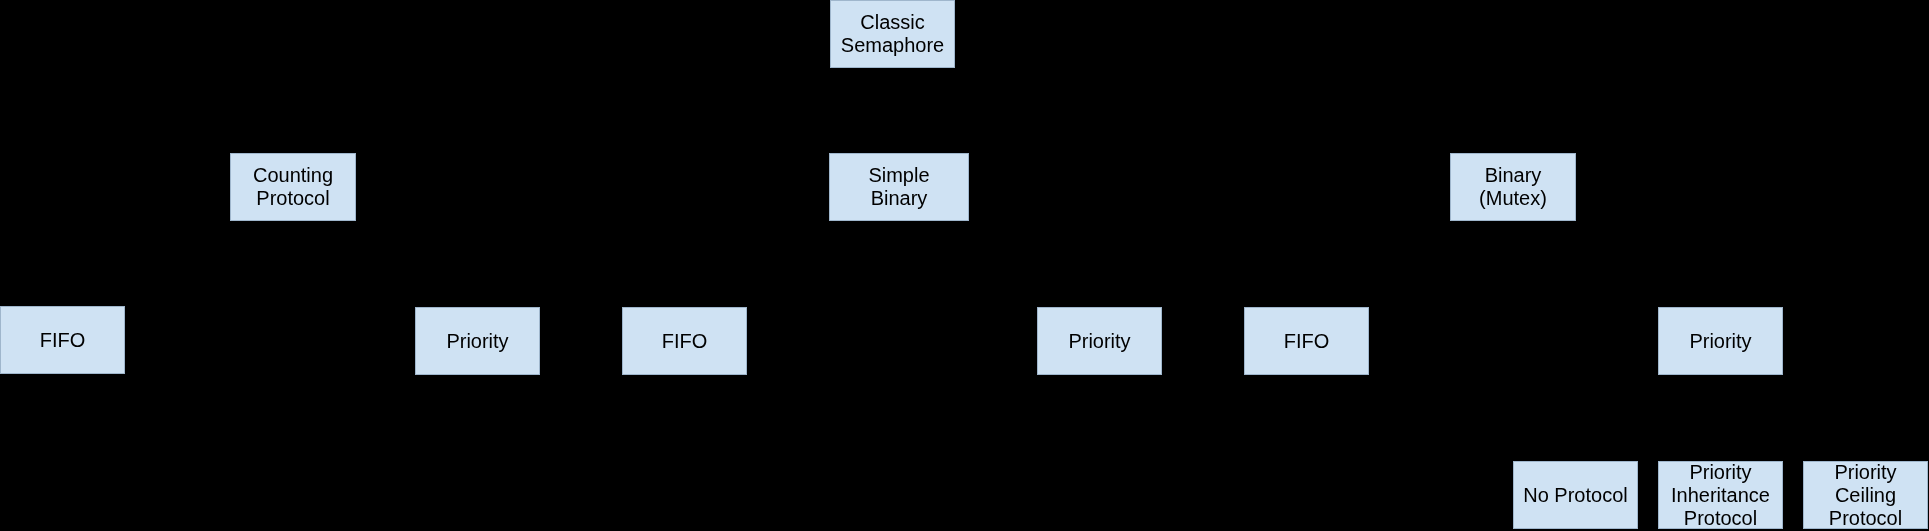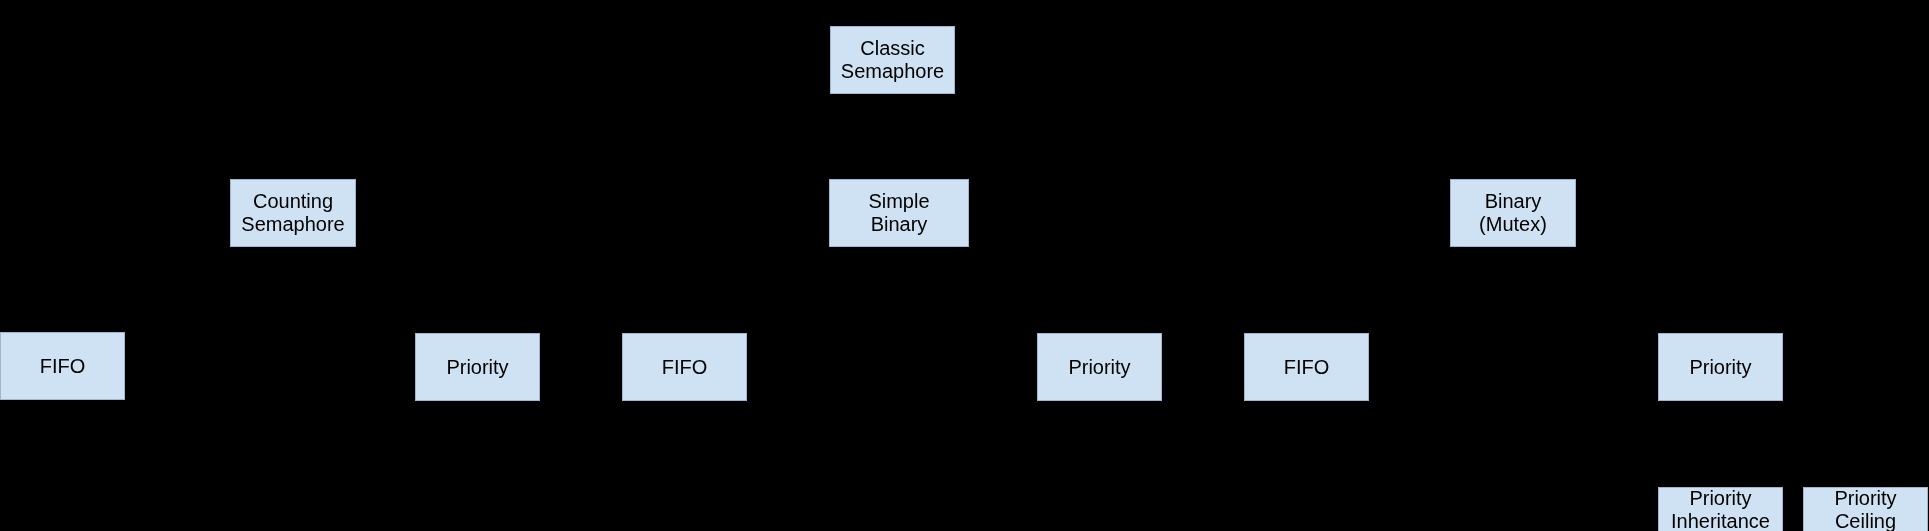--- a/index.html
+++ b/index.html
@@ -30,45 +30,45 @@
     background: var(--node-fill);
     border: 1px solid var(--node-border);
     color: var(--node-text);
     font-size: 20px;
     line-height: 23px;
     display: flex;
     align-items: center;
     justify-content: center;
     text-align: center;
     white-space: pre-line;
-    margin-top: 26px;
   }
 </style>
 </head>
 <body>
 
 <div class="diagram-canvas">
 
   <div class="node" style="left:830px; top:0px; width:125px; height:68px">Classic
 Semaphore</div>
 
   <div class="node" style="left:230px; top:153px; width:126px; height:68px">Counting
-Semaphore</div>
+Protocol</div>
   <div class="node" style="left:829px; top:153px; width:140px; height:68px">Simple
 Binary</div>
   <div class="node" style="left:1450px; top:153px; width:126px; height:68px">Binary
 (Mutex)</div>
 
   <div class="node" style="left:0px; top:306px; width:125px; height:68px">FIFO</div>
   <div class="node" style="left:415px; top:307px; width:125px; height:68px">Priority</div>
   <div class="node" style="left:622px; top:307px; width:125px; height:68px">FIFO</div>
   <div class="node" style="left:1037px; top:307px; width:125px; height:68px">Priority</div>
   <div class="node" style="left:1244px; top:307px; width:125px; height:68px">FIFO</div>
   <div class="node" style="left:1658px; top:307px; width:125px; height:68px">Priority</div>
 
+  <div class="node" style="left:1513px; top:461px; width:125px; height:68px">No Protocol</div>
   <div class="node" style="left:1658px; top:461px; width:125px; height:68px">Priority
 Inheritance
 Protocol</div>
   <div class="node" style="left:1803px; top:461px; width:125px; height:68px">Priority
 Ceiling
 Protocol</div>
 
 </div>
 
 </body></html>

